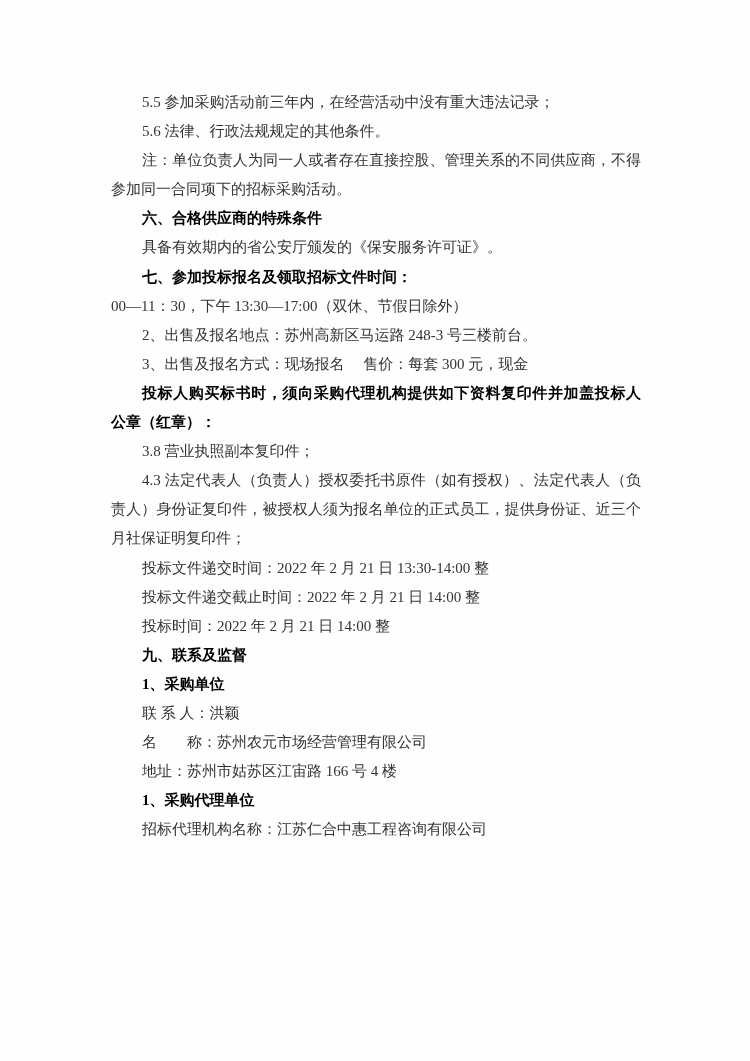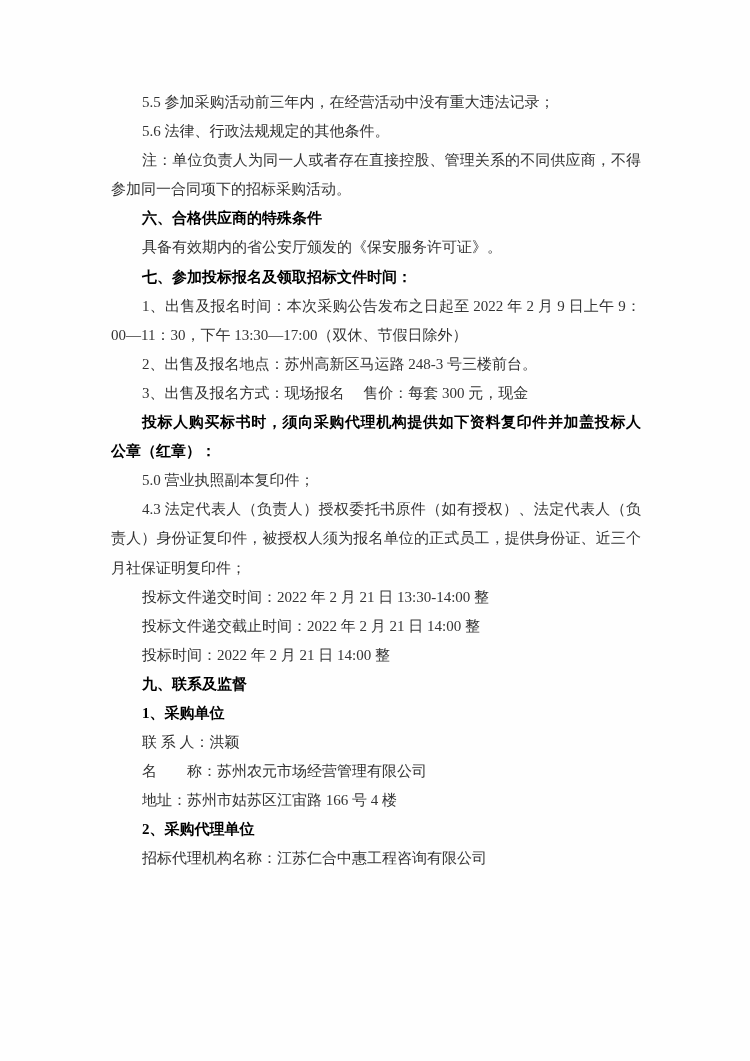--- a/index.html
+++ b/index.html
@@ -46,34 +46,33 @@
 
 <div class="page">
   <div class="doc">
     <div class="line indent">5.5 参加采购活动前三年内，在经营活动中没有重大违法记录；</div>
     <div class="line indent">5.6 法律、行政法规规定的其他条件。</div>
     <div class="line indent justify">注：单位负责人为同一人或者存在直接控股、管理关系的不同供应商，不得</div>
     <div class="line">参加同一合同项下的招标采购活动。</div>
     <div class="line indent bold">六、合格供应商的特殊条件</div>
     <div class="line indent">具备有效期内的省公安厅颁发的《保安服务许可证》。</div>
     <div class="line indent bold">七、参加投标报名及领取招标文件时间：</div>
-    <div class="line indent justify">1、出售及报名时间：本次采购公告发布之日起至 2022 年 2 月 9 日上午 9：</div>
     <div class="line">00—11：30，下午 13:30—17:00（双休、节假日除外）</div>
     <div class="line indent">2、出售及报名地点：苏州高新区马运路 248-3 号三楼前台。</div>
     <div class="line indent">3、出售及报名方式：现场报名　 售价：每套 300 元，现金</div>
     <div class="line indent bold justify">投标人购买标书时，须向采购代理机构提供如下资料复印件并加盖投标人</div>
     <div class="line bold">公章（红章）：</div>
-    <div class="line indent">5.0 营业执照副本复印件；</div>
+    <div class="line indent">3.8 营业执照副本复印件；</div>
     <div class="line indent justify">4.3 法定代表人（负责人）授权委托书原件（如有授权）、法定代表人（负</div>
     <div class="line justify">责人）身份证复印件，被授权人须为报名单位的正式员工，提供身份证、近三个</div>
     <div class="line">月社保证明复印件；</div>
     <div class="line indent">投标文件递交时间：2022 年 2 月 21 日 13:30-14:00 整</div>
     <div class="line indent">投标文件递交截止时间：2022 年 2 月 21 日 14:00 整</div>
     <div class="line indent">投标时间：2022 年 2 月 21 日 14:00 整</div>
     <div class="line indent bold">九、联系及监督</div>
     <div class="line indent bold">1、采购单位</div>
     <div class="line indent">联 系 人：洪颖</div>
     <div class="line indent">名　　称：苏州农元市场经营管理有限公司</div>
     <div class="line indent">地址：苏州市姑苏区江宙路 166 号 4 楼</div>
-    <div class="line indent bold">2、采购代理单位</div>
+    <div class="line indent bold">1、采购代理单位</div>
     <div class="line indent">招标代理机构名称：江苏仁合中惠工程咨询有限公司</div>
   </div>
 </div>
 
 </body></html>

